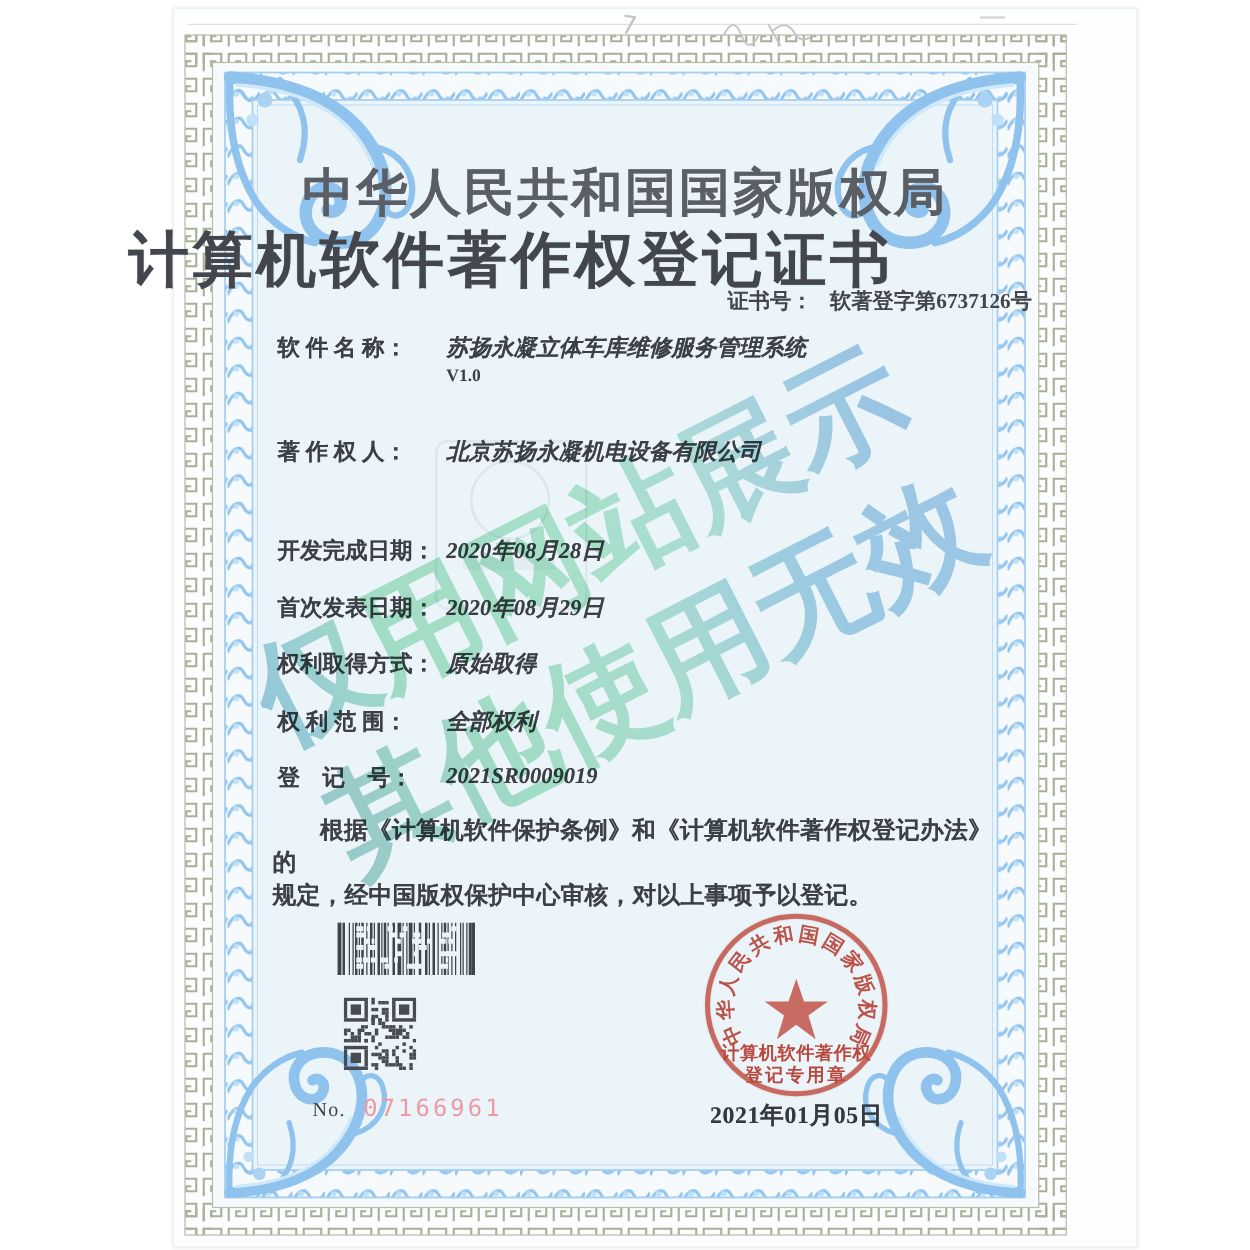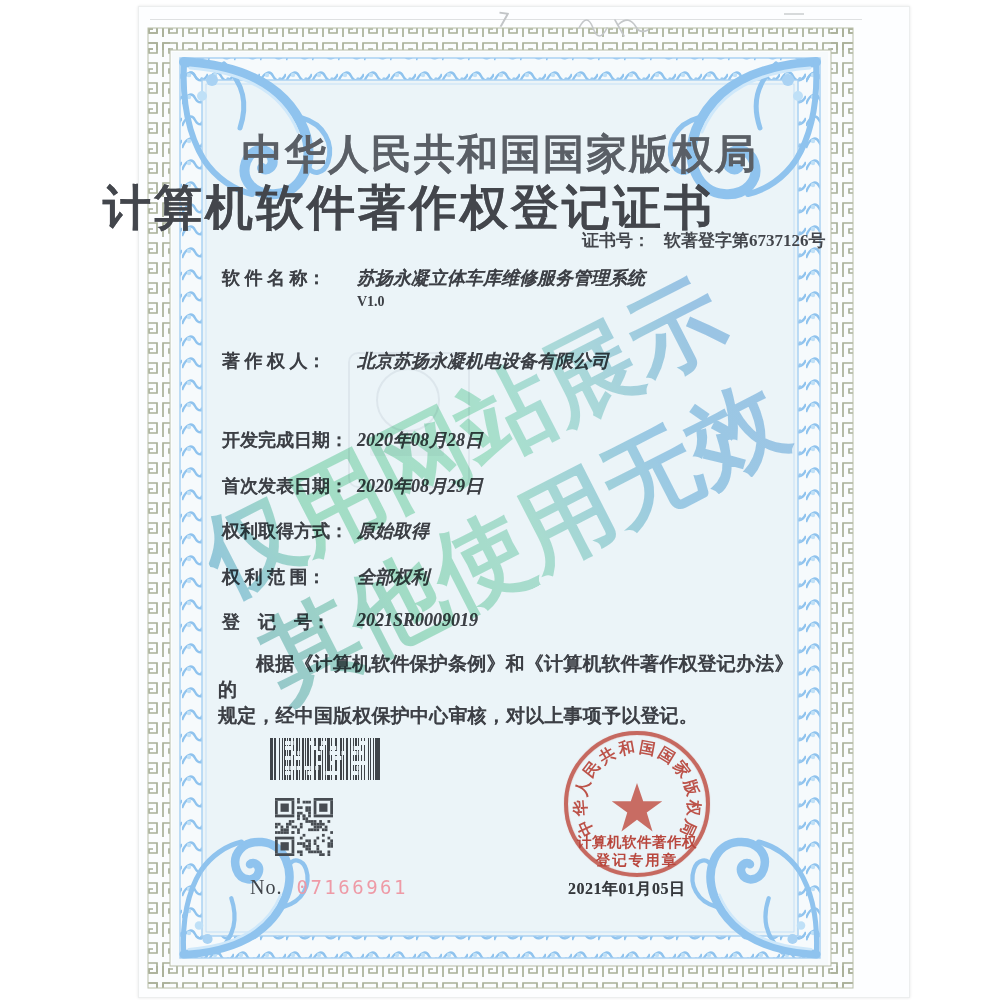--- a/index.html
+++ b/index.html
@@ -25,25 +25,25 @@
   .fvalue{position:absolute;left:357px;font-size:18px;font-weight:700;color:#3c3f45;white-space:pre;
           text-shadow:0 0 .4px rgba(60,63,69,.55);font-style:italic;}
   .fvalue2{position:absolute;left:357px;font-size:14px;font-weight:700;color:#3c3f45;}
 
   .statement{position:absolute;left:218px;width:585px;font-size:19px;font-weight:700;color:#3c3f45;
              letter-spacing:.2px;text-shadow:0 0 .4px rgba(60,63,69,.5);}
   .statement.l1{top:651px;text-indent:38px;}
   .statement.l2{top:703px;}
 
   .serial-row{position:absolute;left:250px;top:876px;}
-  .serial-label{font-size:20px;color:#3f4349;letter-spacing:1px;}
+  .serial-label{font-size:16px;color:#3f4349;letter-spacing:1px;}
   .serial-number{font-family:"DejaVu Sans Mono",monospace;font-size:19px;color:#ee9aa6;
                  letter-spacing:2.5px;margin-left:10px;}
 
-  .issue-date{position:absolute;left:568px;top:879px;font-size:16px;font-weight:700;color:#35383c;
+  .issue-date{position:absolute;left:568px;top:879px;font-size:19px;font-weight:700;color:#35383c;
               letter-spacing:.5px;text-shadow:0 0 .4px rgba(40,42,46,.5);text-align:center;}
 
   
   .barcode{position:absolute;left:270px;top:738px;width:110px;height:42px;}
   .qrcode{position:absolute;left:275px;top:798px;width:58px;height:58px;}
 
   
   .wm{position:absolute;font-family:"DejaVu Sans",sans-serif;font-weight:700;font-size:95px;
       line-height:95px;white-space:nowrap;transform-origin:0 50%;transform:rotate(-27deg);
       mix-blend-mode:multiply;opacity:.52;color:transparent;

